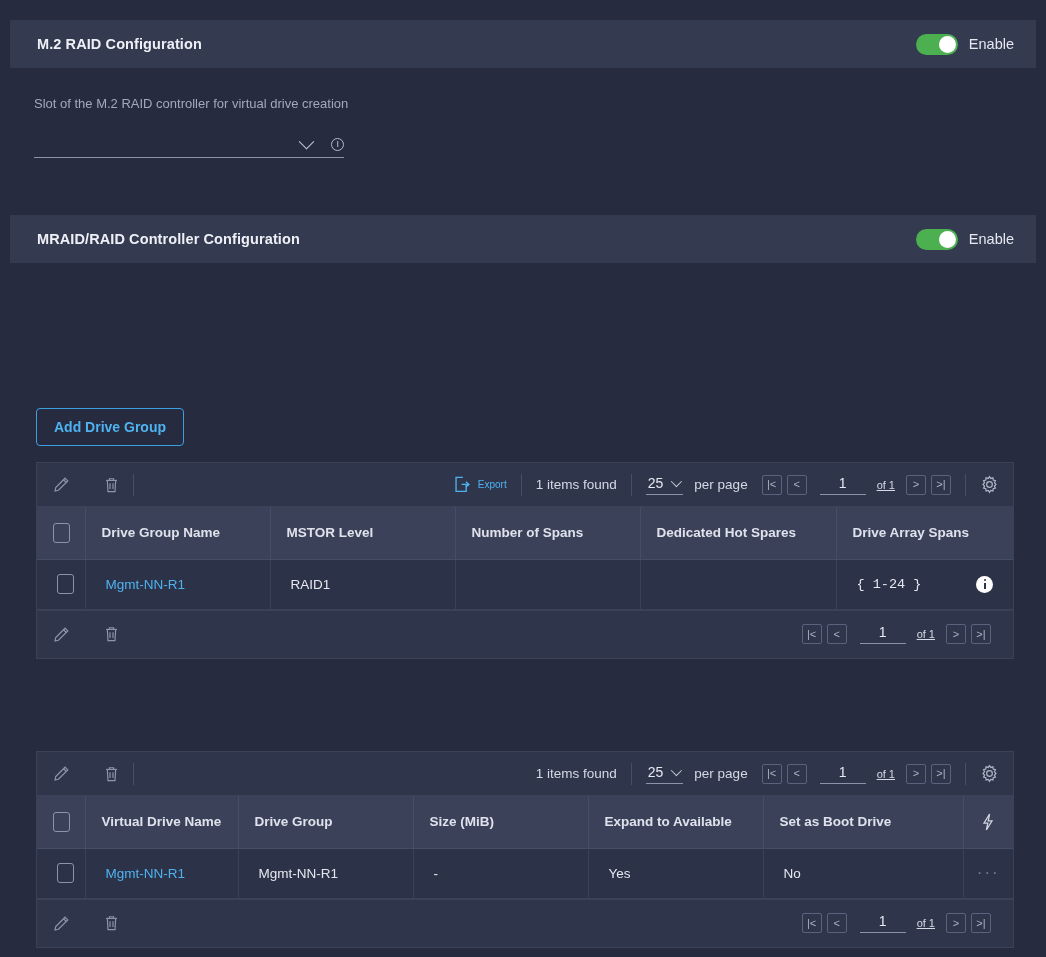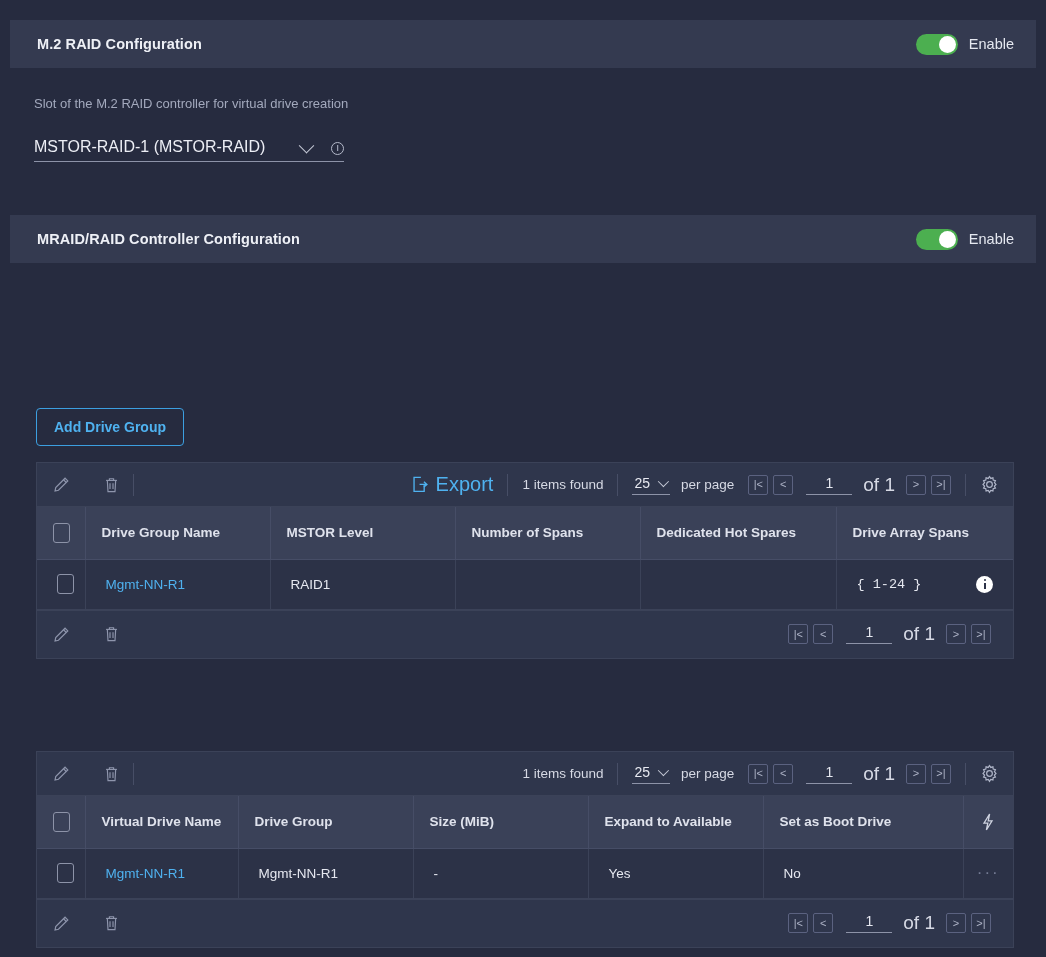--- a/index.html
+++ b/index.html
@@ -149,21 +149,21 @@
   
   .ic-pencil { width: 17px; height: 17px; }
   .ic-trash  { width: 15px; height: 18px; }
   .ic-gear   { width: 19px; height: 19px; }
 
   .vsep { width: 1px; height: 22px; background: #474e66; margin: 0 14px; }
   .spacer { flex: 1 1 auto; }
 
   .export-btn {
     display: flex; align-items: center; gap: 8px;
-    color: #4fb2f0; font-size: 20px; cursor: pointer;
+    color: #4fb2f0; font-size: 10px; cursor: pointer;
   }
   .items-found { font-size: 13.5px; color: #d6d9e4; white-space: nowrap; }
 
   .pp-select {
     display: flex; align-items: center; gap: 8px;
     border-bottom: 1px solid #8d93a8;
     padding: 0 4px 3px 2px;
     cursor: pointer;
   }
   .pp-select .num { font-size: 14px; color: #e7e9f1; }
@@ -189,21 +189,21 @@
   .pg-group { display: flex; gap: 5px; }
   .pg-input {
     width: 46px;
     text-align: center;
     font-size: 14px;
     color: #e7e9f1;
     border-bottom: 1px solid #8d93a8;
     padding-bottom: 3px;
     cursor: text;
   }
-  .pg-of { font-size: 19px; color: #d6d9e4; white-space: nowrap; }
+  .pg-of { font-size: 11px; color: #d6d9e4; white-space: nowrap; text-decoration: underline; }
 
   
   table.grid { width: 100%; border-collapse: collapse; table-layout: fixed; }
   table.grid th {
     background: #3a4158;
     color: #dfe2ec;
     font-size: 13.5px;
     font-weight: bold;
     text-align: left;
     height: 52px;
@@ -270,21 +270,20 @@
       <span class="toggle">
           <span class="knob"></span>
         </span>
       <span class="toggle-label">Enable</span>
     </span>
   </div>
 
   <div class="field-label" style="left:34px; top:95px;">Slot of the M.2 RAID controller for virtual drive creation</div>
 
   <div class="underline-field" style="left:34px; top:138px;">
-    <span class="uf-value">MSTOR-RAID-1 (MSTOR-RAID)</span>
     <span class="uf-icons">
       <span class="chev"></span>
       <span class="info-o"></span>
     </span>
   </div>
 
   <div class="section-head" style="top:215px;">
     <span class="section-title">MRAID/RAID Controller Configuration</span>
     <span class="section-toggle-wrap">
       <span class="toggle">

